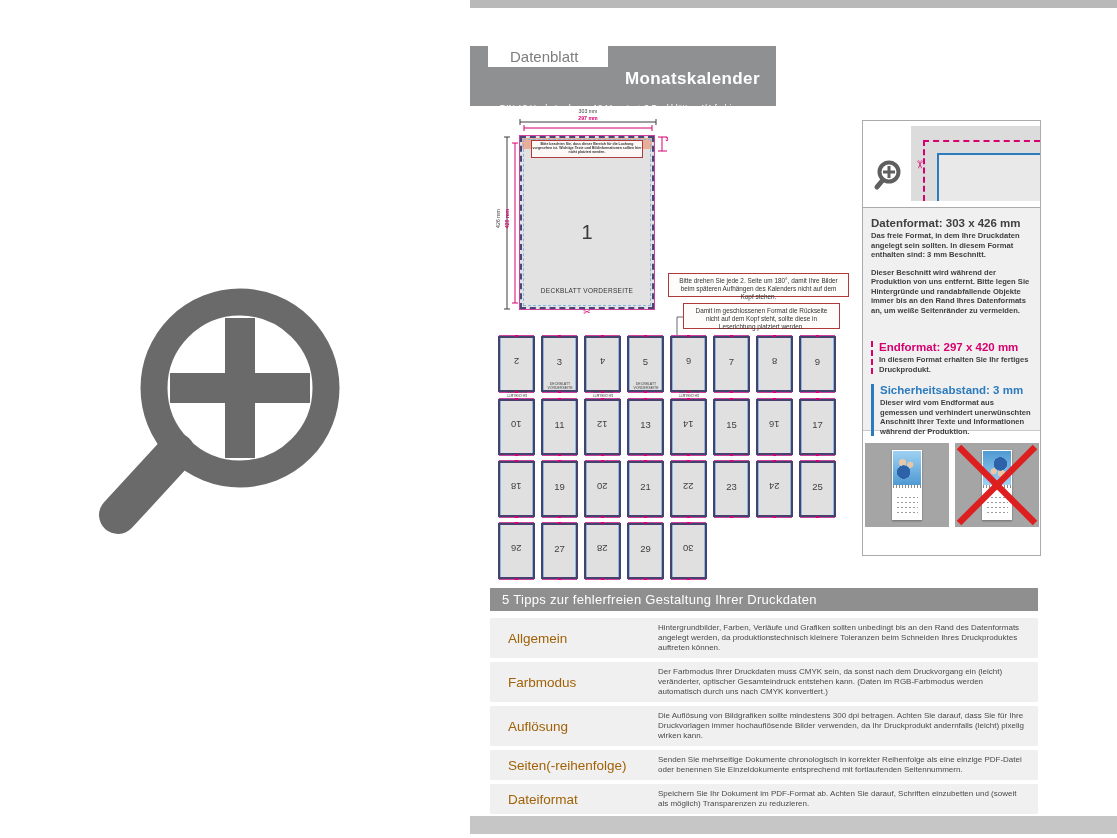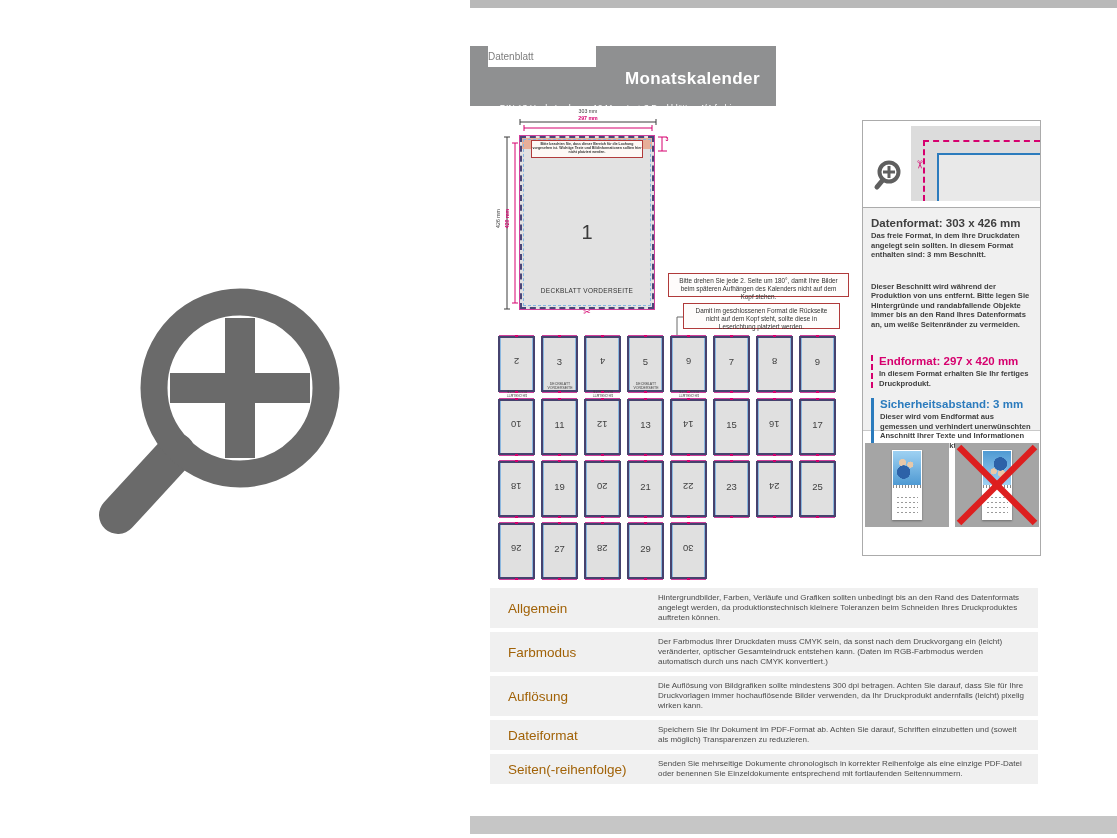--- a/index.html
+++ b/index.html
@@ -9,22 +9,22 @@
 
   
   .strip-top    { left:470px; top:0; width:647px; height:8px;  background:#b9b9b9; }
   .strip-bottom { left:470px; top:816px; width:647px; height:18px; background:#c6c6c6; }
 
   
   .big-zoom { left:90px; top:263px; width:290px; height:300px; }
 
   
   .header-bar { left:470px; top:46px; width:306px; height:60px; background:#8f9091;padding-left:8px; }
-  .header-tab { left:488px; top:46px; width:108px; height:21px; background:#ffffff;
-                color:#7d7d7d; font-size:10px; line-height:21px; padding-left:0; }
+  .header-tab { left:488px; top:46px; width:120px; height:21px; background:#ffffff;
+                color:#7d7d7d; font-size:15px; line-height:21px; padding-left:22px; }
   .header-title { text-align:right; padding:23px 16px 0 0; color:#ffffff;
                   font-size:17px; font-weight:bold; letter-spacing:.4px; }
   .header-sub { text-align:center; padding-right:18px; color:#ffffff; font-size:8.7px; margin-top:14px; }
 
   
   .diagram { left:470px; top:106px; width:400px; height:500px; }
   .diagram svg.lines { position:absolute; left:0; top:0; pointer-events:none; }
 
   .bigpage { position:absolute; left:50px; top:30px; width:134px; height:173px;
              background:#e2e2e2; border:2px dashed #4a4677; box-shadow:0 0 0 1px #cf3f9b; }
@@ -298,21 +298,21 @@
     <div class="corner">
       <div class="m-h"></div>
       <div class="m-v"></div>
       <div class="safe"></div>
       <div class="scis">✂</div>
     </div>
   </div>
   <div class="info-text">
     <h3>Datenformat: 303 x 426 mm</h3>
     <p>Das freie Format, in dem Ihre Druckdaten angelegt sein sollten. In diesem Format enthalten sind: 3 mm Beschnitt.</p>
-    <p style="margin-top:22px">Dieser Beschnitt wird während der Produktion von uns entfernt. Bitte legen Sie Hintergründe und randabfallende Objekte immer bis an den Rand Ihres Datenformats an, um weiße Seitenränder zu vermeiden.</p>
+    <p style="margin-top:8px">Dieser Beschnitt wird während der Produktion von uns entfernt. Bitte legen Sie Hintergründe und randabfallende Objekte immer bis an den Rand Ihres Datenformats an, um weiße Seitenränder zu vermeiden.</p>
     <div class="sec-end">
       <h3>Endformat: 297 x 420 mm</h3>
       <p>In diesem Format erhalten Sie Ihr fertiges Druckprodukt.</p>
     </div>
     <div class="sec-safe">
       <h3>Sicherheitsabstand: 3 mm</h3>
       <p>Dieser wird vom Endformat aus gemessen und verhindert unerwünschten Anschnitt Ihrer Texte und Informationen während der Produktion.</p>
     </div>
   </div>
   <div class="examples">
@@ -331,35 +331,36 @@
       </div>
       <svg class="redx" viewBox="0 0 84 84">
         <line x1="4" y1="4" x2="80" y2="80" stroke="#dd1f1f" stroke-width="6.5"></line>
         <line x1="80" y1="4" x2="4" y2="80" stroke="#dd1f1f" stroke-width="6.5"></line>
       </svg>
     </div>
   </div>
 </div>
 
 <div class="abs tips">
+  <div class="tips-header">5 Tipps zur fehlerfreien Gestaltung Ihrer Druckdaten</div>
   <div id="tips-rows">
       <div class="tip-row">
         <div class="tip-label">Allgemein</div>
         <div class="tip-text">Hintergrundbilder, Farben, Verläufe und Grafiken sollten unbedingt bis an den Rand des Datenformats angelegt werden, da produktionstechnisch kleinere Toleranzen beim Schneiden Ihres Druckproduktes auftreten können.</div>
       </div>
       <div class="tip-row">
         <div class="tip-label">Farbmodus</div>
         <div class="tip-text">Der Farbmodus Ihrer Druckdaten muss CMYK sein, da sonst nach dem Druckvorgang ein (leicht) veränderter, optischer Gesamteindruck entstehen kann. (Daten im RGB-Farbmodus werden automatisch durch uns nach CMYK konvertiert.)</div>
       </div>
       <div class="tip-row">
         <div class="tip-label">Auflösung</div>
         <div class="tip-text">Die Auflösung von Bildgrafiken sollte mindestens 300 dpi betragen. Achten Sie darauf, dass Sie für Ihre Druckvorlagen immer hochauflösende Bilder verwenden, da Ihr Druckprodukt andernfalls (leicht) pixelig wirken kann.</div>
       </div>
       <div class="tip-row">
+        <div class="tip-label">Seiten(-reihenfolge)</div>
+        <div class="tip-text">Senden Sie mehrseitige Dokumente chronologisch in korrekter Reihenfolge als eine einzige PDF-Datei oder benennen Sie Einzeldokumente entsprechend mit fortlaufenden Seitennummern.</div>
+      </div>
+      <div class="tip-row">
         <div class="tip-label">Dateiformat</div>
         <div class="tip-text">Speichern Sie Ihr Dokument im PDF-Format ab. Achten Sie darauf, Schriften einzubetten und (soweit als möglich) Transparenzen zu reduzieren.</div>
       </div>
-      <div class="tip-row">
-        <div class="tip-label">Seiten(-reihenfolge)</div>
-        <div class="tip-text">Senden Sie mehrseitige Dokumente chronologisch in korrekter Reihenfolge als eine einzige PDF-Datei oder benennen Sie Einzeldokumente entsprechend mit fortlaufenden Seitennummern.</div>
-      </div>
     </div>
 </div>
 
 </body></html>

